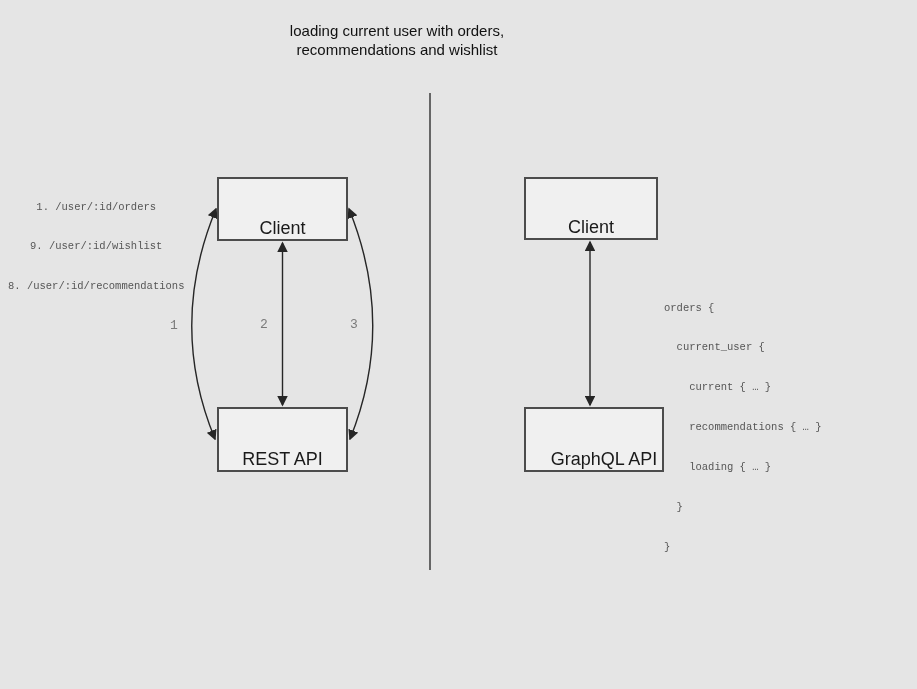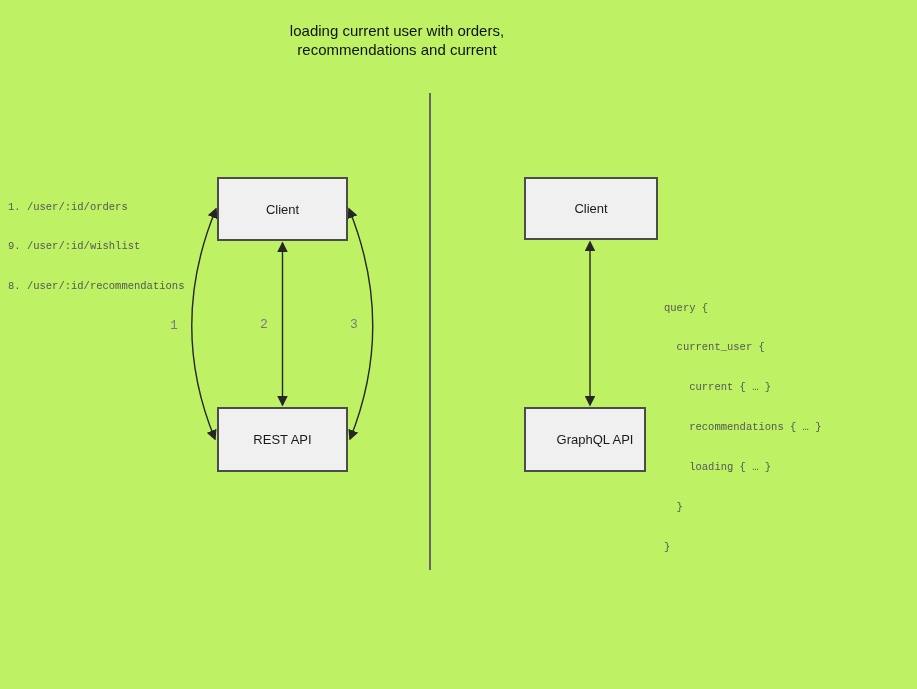--- a/index.html
+++ b/index.html
@@ -10,21 +10,21 @@
     --label-text:#7a7a7a;
     --divider:#666666;
     --title-text:#111111;
   }
   *{margin:0;padding:0;box-sizing:border-box;}
   html,body{background:#ffffff;}
   body{font-family:"Liberation Sans", sans-serif;}
   .canvas{
     position:relative;
     width:917px;height:689px;
-    background:#bef264;
+    background:#e5e5e5;
     overflow:hidden;
   }
   .title{
     position:absolute;
     left:397px;top:21px;
     transform:translateX(-50%);
     text-align:center;
     font-size:15px;line-height:19px;
     color:var(--title-text);
     white-space:nowrap;
@@ -32,35 +32,35 @@
   .divider{
     position:absolute;
     left:429px;top:93px;
     width:2px;height:477px;
     background:var(--divider);
   }
   .node{
     position:absolute;
     background:var(--box-fill);
     border:2px solid var(--box-border);
-    display:flex;align-items:center;justify-content:center;
-    font-size:13px;color:#1a1a1a;
+    display:flex;align-items:flex-end;justify-content:center;
+    font-size:18px;color:#1a1a1a;
   }
   .node-client-left{left:217px;top:177px;width:131px;height:64px;}
   .node-rest{left:217px;top:407px;width:131px;height:65px;}
   .node-client-right{left:524px;top:177px;width:134px;height:63px;}
-  .node-graphql{left:524px;top:407px;width:122px;height:65px;padding-left:20px;}
+  .node-graphql{left:524px;top:407px;width:140px;height:65px;padding-left:20px;}
   .codeblock{
     position:absolute;
     font-family:"Liberation Mono","DejaVu Sans Mono",monospace;
     font-size:10.5px;line-height:13.3px;
     color:var(--code-text);
     white-space:pre;
   }
-  .endpoints{left:8px;top:174px;}
+  .endpoints{left:8px;top:174px;text-align:center;}
   .query{left:664px;top:275px;}
   .arrow-num{
     position:absolute;
     transform:translate(-50%,-50%);
     font-family:"Liberation Mono","DejaVu Sans Mono",monospace;
     font-size:13px;
     color:var(--label-text);
   }
   .num1{left:174px;top:325px;}
   .num2{left:264px;top:324px;}
@@ -76,21 +76,21 @@
   }
   .arrowhead{fill:var(--arrow);}
 </style>
 </head>
 <body>
 
 <div class="canvas">
 
   <div class="title">
     <div>loading current user with orders,</div>
-    <div>recommendations and current</div>
+    <div>recommendations and wishlist</div>
   </div>
 
   <div class="divider"></div>
 
   <svg class="arrows" width="917" height="689" viewBox="0 0 917 689">
     <defs>
       <marker id="ah" viewBox="0 0 10 10" refX="8.5" refY="5" markerWidth="7.5" markerHeight="7.5" orient="auto-start-reverse">
         <path d="M0,0 L10,5 L0,10 z" class="arrowhead"></path>
       </marker>
     </defs>
@@ -118,21 +118,21 @@
   <div class="arrow-num num3">3</div>
 
   <div class="node node-client-right">
     <span>Client</span>
   </div>
   <div class="node node-graphql">
     <span>GraphQL API</span>
   </div>
 
   <div class="codeblock query">
-    <div>query {</div>
+    <div>orders {</div>
     <div>  current_user {</div>
     <div>    current { … }</div>
     <div>    recommendations { … }</div>
     <div>    loading { … }</div>
     <div>  }</div>
     <div>}</div>
   </div>
 
 </div>
 

